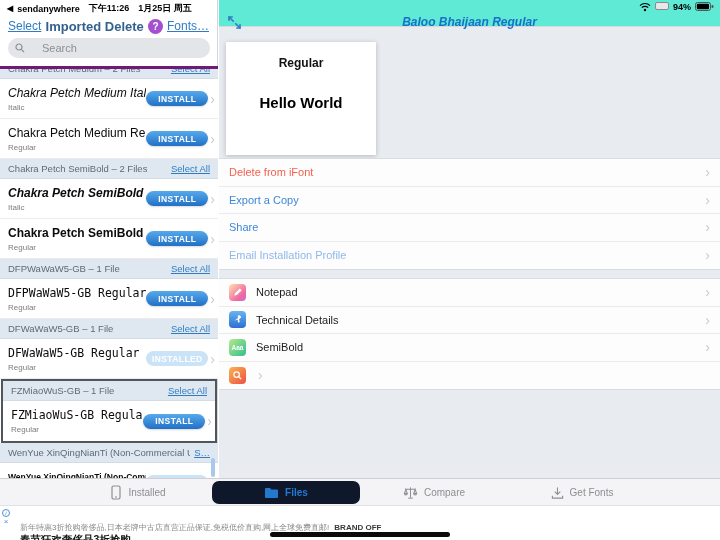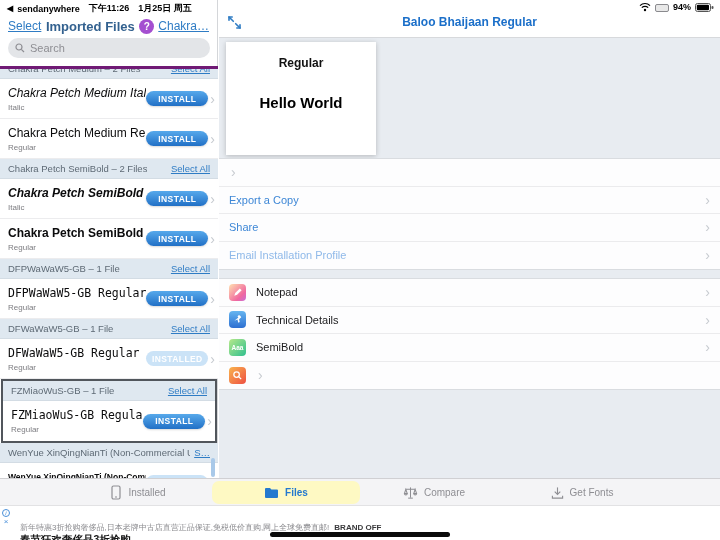--- a/index.html
+++ b/index.html
@@ -4,38 +4,38 @@
 <style>
   * { margin:0; padding:0; box-sizing:border-box; }
   html,body { width:720px; height:540px; }
   body { font-family:"Liberation Sans", sans-serif; background:#000; }
   .app { position:relative; width:720px; height:540px; background:#fff; overflow:hidden; }
 
   
   .status-left { position:absolute; top:2px; left:7px; display:flex; align-items:center; gap:9px;
                  font-size:9px; font-weight:bold; color:#000; z-index:30; }
   .back-tri { font-size:8px; margin-right:-5px; }
-  .status-right { position:absolute; top:2px; right:6px; display:flex; align-items:flex-end; gap:4px;
+  .status-right { position:absolute; top:2px; right:6px; display:flex; align-items:flex-start; gap:4px;
                   font-size:9px; font-weight:bold; color:#000; z-index:30; }
   .wifi svg, .batt svg { display:block; }
   .case-ico { width:14px; height:8px; border:1px solid #8a8a8e; border-radius:2px; background:#e8e8e8; }
 
   
   .left { position:absolute; left:0; top:0; width:218px; height:478px; background:#fff;
           border-right:1px solid #d4d6d9; }
   .lp-header { position:absolute; top:14px; left:0; right:0; height:24px; display:flex;
                align-items:center; padding:0 8px; }
   .link { color:#2f7cc4; text-decoration:underline; font-size:12px; }
   .lp-title { flex:1; text-align:center; font-size:13px; font-weight:bold; color:#33618f; }
   .help-badge { width:15px; height:15px; border-radius:50%; background:#a44fd0; color:#fff;
                 font-size:10px; font-weight:bold; display:flex; align-items:center;
                 justify-content:center; margin-right:4px; }
   .searchbar { position:absolute; top:38px; left:8px; width:202px; height:20px; background:#e3e5e8;
                border-radius:10px; display:flex; align-items:center; padding:0 7px; gap:5px; }
-  .searchbar .ph { color:#8e8e93; font-size:11px; }
+  .searchbar .ph { color:#8e8e93; font-size:11px;margin-left:12px; }
 
   .flist { position:absolute; top:66px; left:0; width:218px; height:420px; overflow:hidden;
            border-top:3px solid #701a75; }
   .sec { height:20px; background:#dfe8f0; display:flex; align-items:center;
          justify-content:space-between; padding:0 8px; border-bottom:1px solid #d3dce4; }
   .sec:first-child { margin-top:-10px; }
   .sec-label { font-size:9.5px; color:#5e6a75; white-space:nowrap; overflow:hidden; }
   .sec-action { font-size:9.5px; color:#2f7cc4; text-decoration:underline; white-space:nowrap; margin-left:4px; }
   .frow { height:40px; background:#fff; display:flex; align-items:center; padding:0 3px 0 8px;
           border-bottom:1px solid #ececee; }
@@ -50,22 +50,22 @@
           font-size:8.5px; letter-spacing:.4px; background:linear-gradient(180deg,#57a9eb,#2170c6);
           box-shadow:0 1px 2px rgba(0,0,0,.15); flex:none; }
   .pill.done { background:#cbe3f7; box-shadow:none; }
   .chev { color:#c7cbd0; font-size:14px; margin-left:2px; flex:none; }
   .hl-box { border:2px solid #51565c; margin:0 1px; }
   .lp-scrollbar { position:absolute; right:2px; top:458px; width:4px; height:19px;
                   border-radius:2px; background:#a9c9e9; }
 
   
   .right { position:absolute; left:219px; top:0; width:501px; height:478px; background:#e8ecf1; }
-  .rnav { position:absolute; top:0; left:0; right:0; height:38px; background:#ffffff;
-          border-bottom:1px solid #d7d9dc; }
+  .rnav { position:absolute; top:0; left:0; right:0; height:27px; background:#5eead4;
+          border-bottom:1px solid #d7d9dc;font-style:italic; }
   .rnav-title { position:absolute; top:15px; left:0; right:0; text-align:center; font-size:12px;
                 font-weight:bold; color:#1b6fc9; }
   .expand-btn { position:absolute; left:8px; top:15px; width:15px; height:15px; color:#2f7cc4; }
   .preview-card { position:absolute; left:7px; top:42px; width:150px; height:113px; background:#fff;
                   box-shadow:0 1px 5px rgba(0,0,0,.22); }
   .pv-style { margin-top:14px; text-align:center; font-size:12px; font-weight:bold; color:#111; }
   .pv-sample { margin-top:24px; text-align:center; font-size:15px; font-weight:bold; color:#000; }
 
   .group { position:absolute; left:0; width:501px; background:#fdfdfe;
            border-top:1px solid #d9dce0; border-bottom:1px solid #d9dce0; }
@@ -84,21 +84,21 @@
   .ico-notepad { background:linear-gradient(135deg,#ffe0b0,#f0689f 70%,#c86dd7); }
   .ico-tech { background:linear-gradient(180deg,#66b5f0,#2d6fd1); }
   .ico-waterfall { background:linear-gradient(135deg,#b6e98a,#2fbf8f); font-size:6.5px; font-weight:bold; }
   .ico-zoom { background:linear-gradient(135deg,#f9b44e,#ee4f43); }
 
   
   .tabbar { position:absolute; left:0; top:478px; width:720px; height:27px; background:#f4f4f6;
             border-top:1px solid #d0d0d3; display:flex; justify-content:center; }
   .tab { width:148px; height:23px; margin-top:2px; display:flex; align-items:center;
          justify-content:center; gap:6px; color:#8e8e93; font-size:10px; border-radius:7px; }
-  .tab.active { background:#fef9c3; color:#2479cf; font-weight:bold; }
+  .tab.active { background:#0f172a; color:#2479cf; font-weight:bold; }
   .tab svg { display:block; }
 
   
   .banner { position:absolute; left:0; top:505px; width:720px; height:27px; background:#fff;
             border-top:1px solid #e2e2e4; }
   .bn-side { position:absolute; left:2px; top:3px; display:flex; flex-direction:column; gap:1px;
              align-items:center; color:#4a90d9; }
   .bn-info { width:8px; height:8px; border:1px solid #4a90d9; border-radius:50%; font-size:6px;
              line-height:6px; text-align:center; font-style:italic; }
   .bn-x { font-size:8px; line-height:8px; }
@@ -137,23 +137,23 @@
           <rect x="1.8" y="1.8" width="12.2" height="5.4" rx="1" fill="#000"></rect>
           <rect x="16.5" y="3" width="2" height="3" rx="1" fill="#555"></rect>
         </svg>
     </span>
   </div>
 
   <div class="left">
 
     <div class="lp-header">
       <span class="link">Select</span>
-      <span class="lp-title">Imported Files</span>
+      <span class="lp-title">Imported Delete</span>
       <span class="help-badge">?</span>
-      <span class="link">Chakra…</span>
+      <span class="link">Fonts…</span>
     </div>
 
     <div class="searchbar">
       <svg width="10" height="10" viewBox="0 0 10 10">
           <circle cx="4" cy="4" r="3" fill="none" stroke="#8e8e93" stroke-width="1.2"></circle>
           <path d="M6.3 6.3L9 9" stroke="#8e8e93" stroke-width="1.2"></path>
         </svg>
       <span class="ph">Search</span>
     </div>
 
@@ -281,20 +281,21 @@
       <div class="rnav-title">Baloo Bhaijaan Regular</div>
     </div>
 
     <div class="preview-card">
       <div class="pv-style">Regular</div>
       <div class="pv-sample">Hello World</div>
     </div>
 
     <div class="group g-actions">
       <div class="arow">
+        <span class="lbl c-danger">Delete from iFont</span>
         <span class="chev">›</span>
       </div>
       <div class="arow">
         <span class="lbl c-link">Export a Copy</span>
         <span class="chev">›</span>
       </div>
       <div class="arow">
         <span class="lbl c-link">Share</span>
         <span class="chev">›</span>
       </div>

